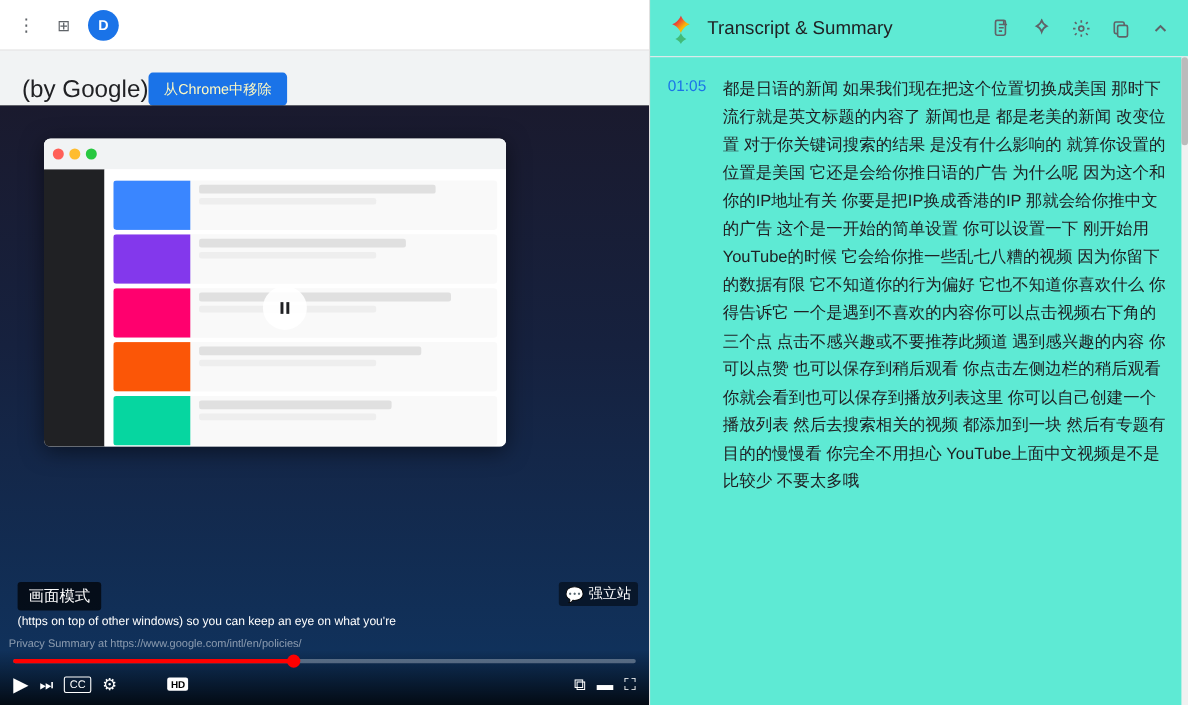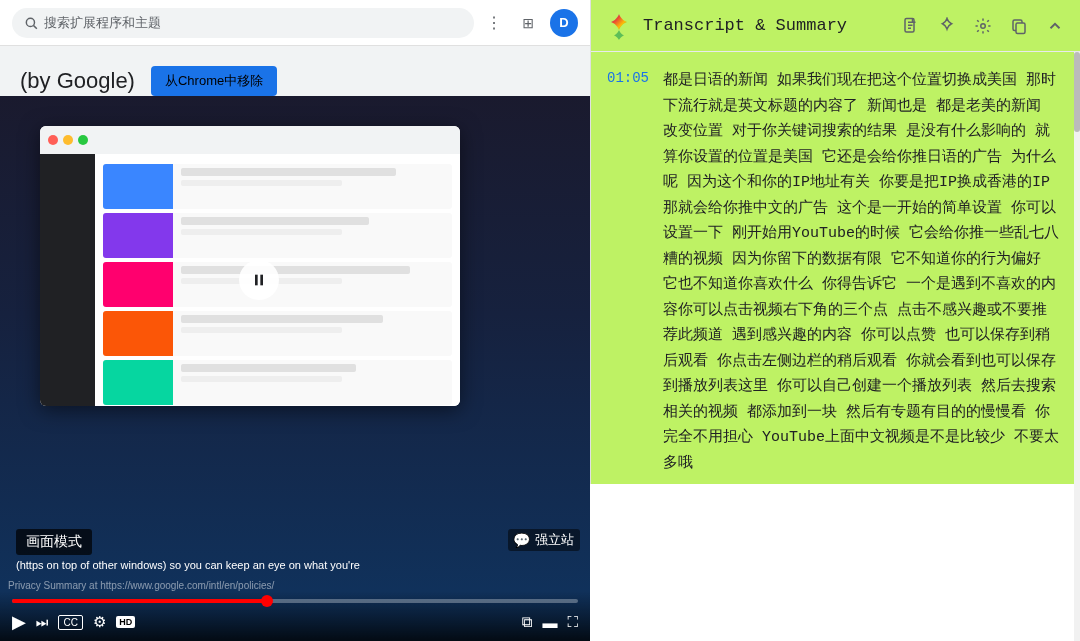--- a/index.html
+++ b/index.html
@@ -84,30 +84,29 @@
       flex: 1;
       position: relative;
       overflow: hidden;
     }
 
     
     .extension-card-area {
       padding: 20px 20px 10px 20px;
       display: flex;
       align-items: center;
-      gap: 16px;
     }
     .ext-title {
       font-size: 22px;
       font-weight: 500;
       color: #202124;
     }
     .remove-btn {
       background: #1a73e8;
-      color: #000000;
+      color: #fef9c3;
       border: none;
       border-radius: 4px;
       padding: 6px 14px;
       font-size: 13px;
       cursor: pointer;
       white-space: nowrap;
     }
 
     
     .video-area {
@@ -269,20 +268,21 @@
       font-size: 18px;
       cursor: pointer;
     }
     .hd-badge {
       background: #fff;
       color: #000;
       font-size: 9px;
       font-weight: 700;
       padding: 1px 3px;
       border-radius: 2px;
+      margin-left: 36px;
     }
 
     
     .caption-overlay {
       position: absolute;
       bottom: 70px;
       left: 0;
       right: 0;
       display: flex;
       flex-direction: column;
@@ -310,27 +310,26 @@
       bottom: 90px;
       right: 10px;
       color: rgba(255,255,255,0.6);
       font-size: 12px;
       font-weight: 500;
     }
 
     
     .right-panel {
       width: 490px;
-      height: 484px;
-      background: #bef264;
+      height: 641px;
+      background: #5eead4;
       display: flex;
       flex-direction: column;
       border-left: 1px solid #e0e0e0;
       position: relative;
-      font-family: Liberation Mono, monospace;
     }
 
     
     .panel-header {
       height: 52px;
       display: flex;
       align-items: center;
       padding: 0 14px;
       gap: 10px;
       border-bottom: 1px solid #e8eaed;
@@ -407,27 +406,20 @@
       background: #bbb;
       border-radius: 3px;
     }
   </style>
 </head>
 <body>
 
 <div class="left-panel">
 
   <div class="chrome-header">
-    <div class="search-bar">
-      <svg width="14" height="14" viewBox="0 0 24 24" fill="none" stroke="#5f6368" stroke-width="2.5">
-        <circle cx="11" cy="11" r="7"></circle>
-        <line x1="16.5" y1="16.5" x2="22" y2="22"></line>
-      </svg>
-      <span style="color:#5f6368;font-size:13px;">搜索扩展程序和主题</span>
-    </div>
     <div class="chrome-header-icons">
       <div class="icon-btn">⋮</div>
       <div class="icon-btn" style="font-size:14px;">⊞</div>
       <div class="avatar-circle">D</div>
     </div>
   </div>
 
   <div class="extension-content">
 
     <div class="extension-card-area">

